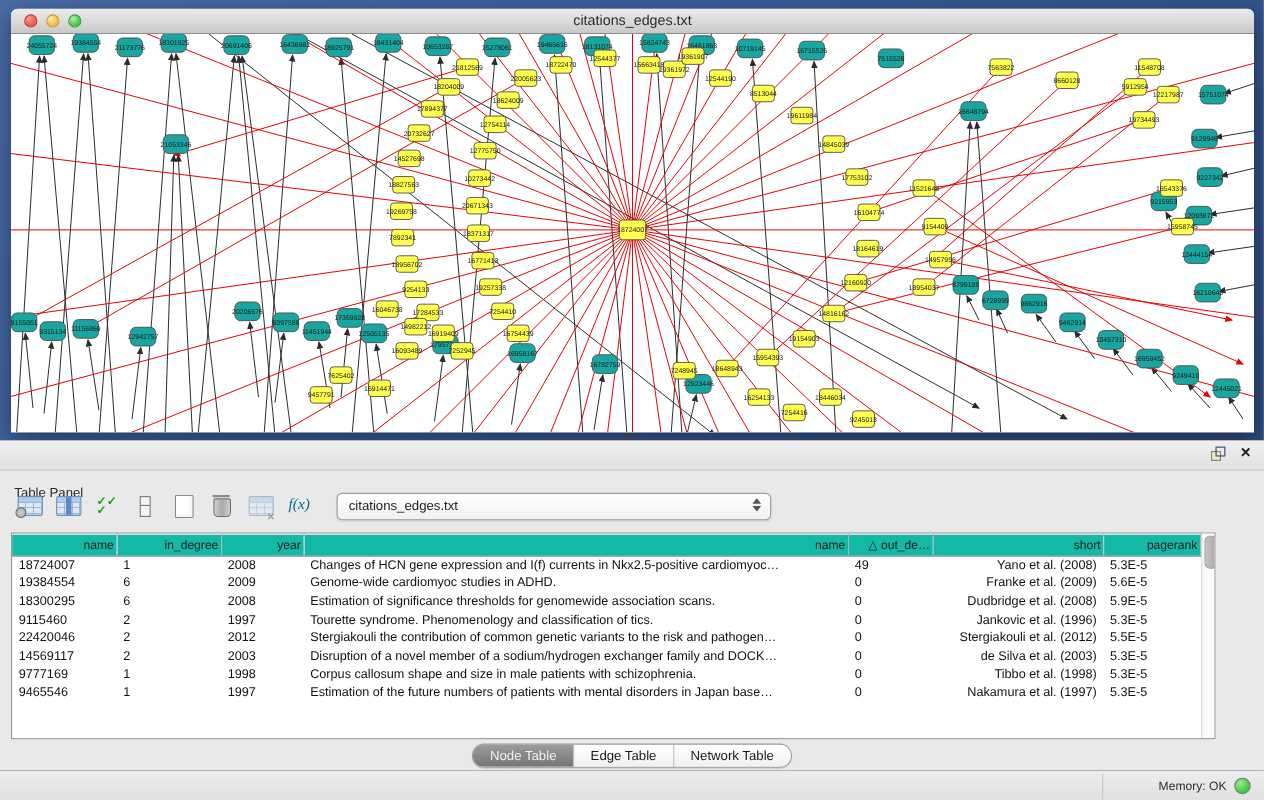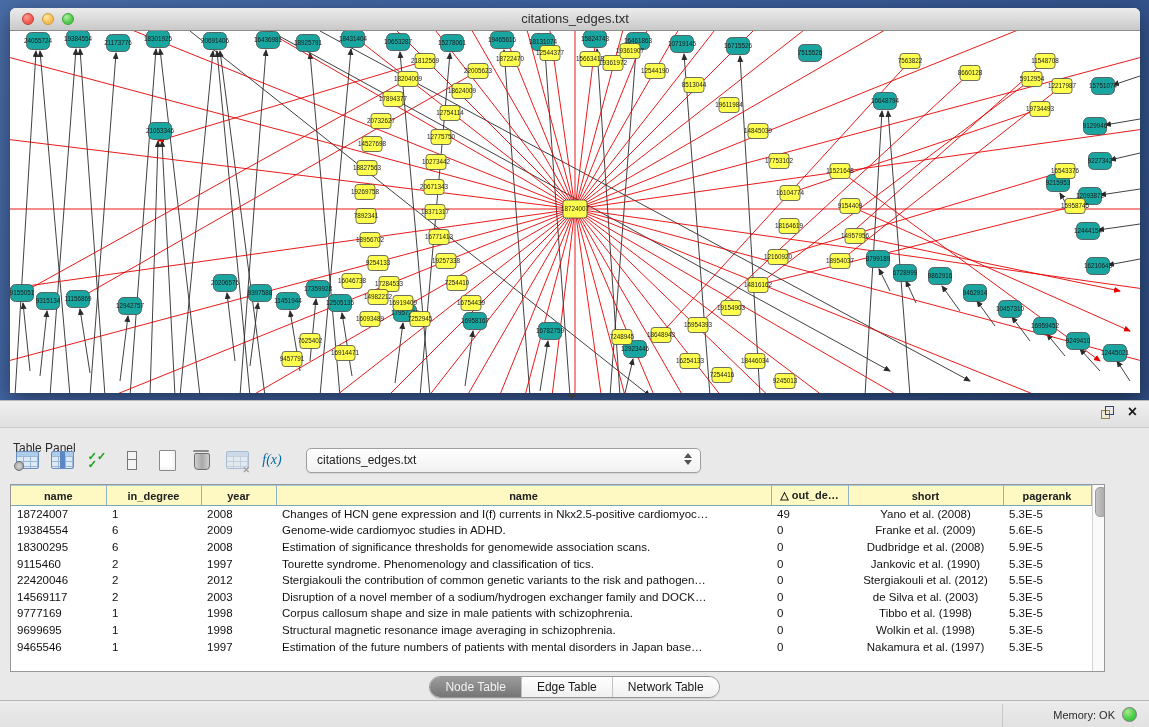--- a/index.html
+++ b/index.html
@@ -88,29 +88,29 @@
   .combo .stepper{position:absolute;right:8px;top:4px;display:flex;flex-direction:column;gap:2px;}
   .combo .up{width:0;height:0;border-left:4px solid transparent;border-right:4px solid transparent;border-bottom:5px solid #555;}
   .combo .down{width:0;height:0;border-left:4px solid transparent;border-right:4px solid transparent;border-top:5px solid #555;}
   
   .table-box{
     position:absolute;left:10px;top:83px;width:1095px;height:188px;background:#fff;
     border:1px solid #97979b;box-sizing:border-box;display:flex;overflow:hidden;
   }
   table.datatable{border-collapse:collapse;table-layout:fixed;width:1080px;align-self:flex-start;}
   table.datatable th{
-    height:20px;background:#fef9c3;font-weight:bold;font-size:11px;color:#202020;
+    height:20px;background:#14b8a6;font-weight:normal;font-size:11px;color:#202020;
     border-right:1px solid #8fb3c4;border-bottom:1px solid #7fa3b6;border-top:1px solid #a9ccd9;
-    text-align:center;overflow:hidden;white-space:nowrap;padding:0 2px;box-sizing:border-box;
+    text-align:right;overflow:hidden;white-space:nowrap;padding:0 2px;box-sizing:border-box;
   }
   table.datatable td{
     height:16.6px;font-size:11.5px;color:#111;padding:0 6px;overflow:hidden;white-space:nowrap;
     box-sizing:border-box;
   }
-  td.center{text-align:center;}
+  td.center{text-align:right;}
   .vscroll{width:15px;background:#fafafa;border-left:1px solid #d4d4d4;position:relative;}
   .vscroll .thumb{position:absolute;left:2px;top:2px;width:10px;height:28px;border-radius:5px;
     background:linear-gradient(90deg,#c4c4c4,#a6a6a6);border:1px solid #9a9a9a;}
   
   .tabs-row{position:absolute;left:0;top:275px;width:1149px;display:flex;justify-content:center;}
   .seg-control{display:flex;border:1px solid #989898;border-radius:11px;overflow:hidden;
     box-shadow:0 1px 1px rgba(0,0,0,.12);}
   .seg{padding:3px 15px;font-size:12px;background:linear-gradient(#ffffff,#f0f0f0);color:#1a1a1a;
     border-left:1px solid #c2c2c2;}
   .seg:first-child{border-left:none;}
@@ -819,21 +819,21 @@
             <td>0</td>
             <td class="center">Dudbridge et al. (2008)</td>
             <td>5.9E-5</td>
           </tr>
           <tr>
             <td>9115460</td>
             <td>2</td>
             <td>1997</td>
             <td>Tourette syndrome. Phenomenology and classification of tics.</td>
             <td>0</td>
-            <td class="center">Jankovic et al. (1990)</td>
+            <td class="center">Jankovic et al. (1996)</td>
             <td>5.3E-5</td>
           </tr>
           <tr>
             <td>22420046</td>
             <td>2</td>
             <td>2012</td>
             <td>Stergiakouli the contribution of common genetic variants to the risk and pathogen…</td>
             <td>0</td>
             <td class="center">Stergiakouli et al. (2012)</td>
             <td>5.5E-5</td>
@@ -847,29 +847,20 @@
             <td class="center">de Silva et al. (2003)</td>
             <td>5.3E-5</td>
           </tr>
           <tr>
             <td>9777169</td>
             <td>1</td>
             <td>1998</td>
             <td>Corpus callosum shape and size in male patients with schizophrenia.</td>
             <td>0</td>
             <td class="center">Tibbo et al. (1998)</td>
-            <td>5.3E-5</td>
-          </tr>
-          <tr>
-            <td>9699695</td>
-            <td>1</td>
-            <td>1998</td>
-            <td>Structural magnetic resonance image averaging in schizophrenia.</td>
-            <td>0</td>
-            <td class="center">Wolkin et al. (1998)</td>
             <td>5.3E-5</td>
           </tr>
           <tr>
             <td>9465546</td>
             <td>1</td>
             <td>1997</td>
             <td>Estimation of the future numbers of patients with mental disorders in Japan base…</td>
             <td>0</td>
             <td class="center">Nakamura et al. (1997)</td>
             <td>5.3E-5</td>

